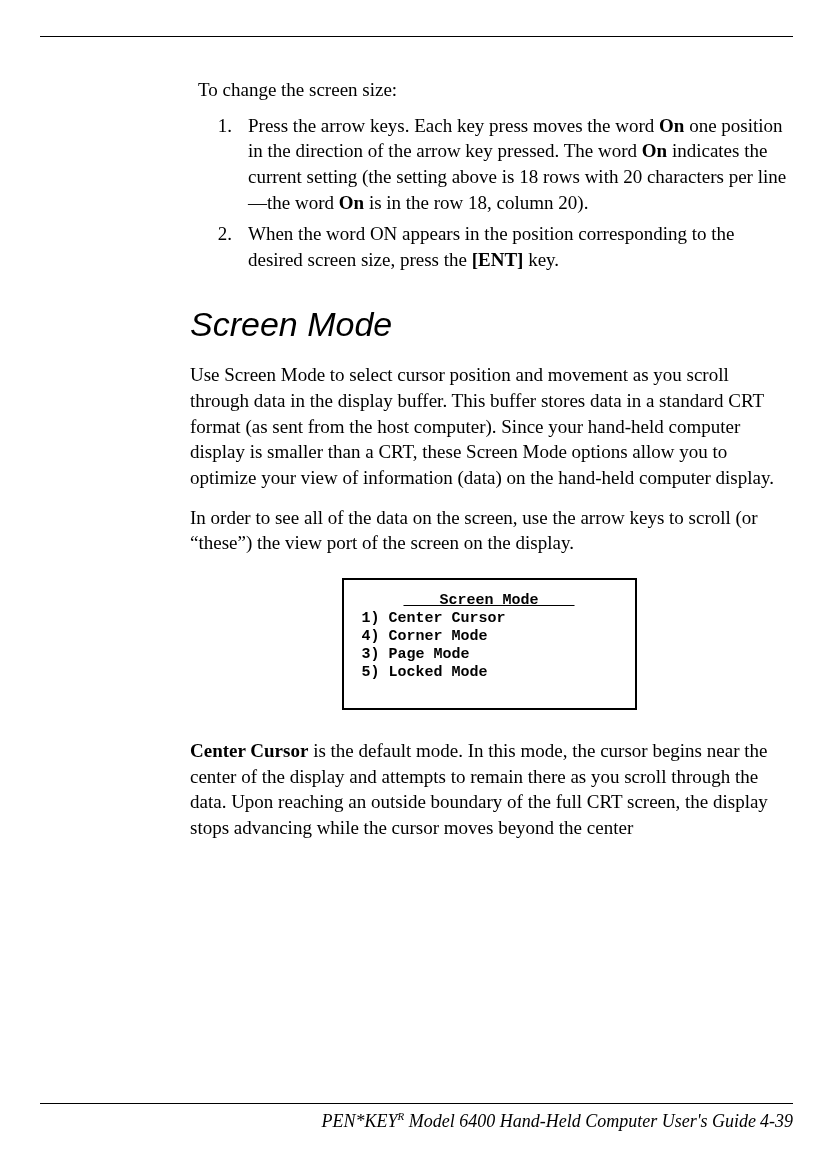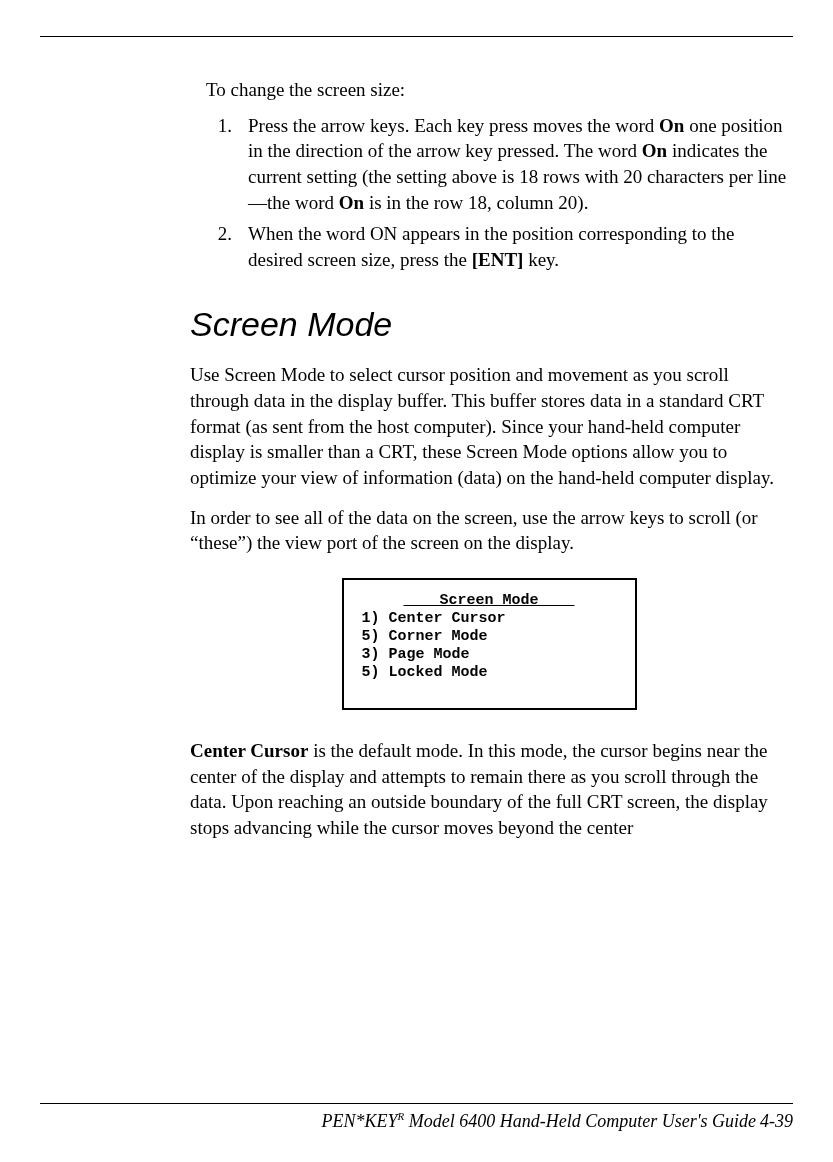--- a/index.html
+++ b/index.html
@@ -36,21 +36,21 @@
     border-top: 1.5px solid #000;
     margin: 6px 0 40px 0;
   }
   .content {
     margin-left: 150px;
     margin-right: 5px;
     font-size: 19px;
     line-height: 1.35;
   }
   .lead {
-    margin: 0 0 10px 16px;
+    margin: 0 0 10px 8px;
   }
   .olist {
     padding-left: 0;
     margin: 0 0 30px 0;
     list-style: none;
   }
   .olist li {
     display: flex;
     margin-bottom: 6px;
   }
@@ -150,21 +150,21 @@
     <h2 class="sec">Screen Mode</h2>
 
     <p class="para">Use Screen Mode to select cursor position and movement as you scroll through data in the display buffer.  This buffer stores data in a standard CRT format (as sent from the host computer).  Since your hand-held computer display is smaller than a CRT, these Screen Mode options allow you to optimize your view of information (data) on the hand-held computer display.</p>
 
     <p class="para">In order to see all of the data on the screen, use the arrow keys to scroll (or “these”) the view port of the screen on the display.</p>
 
     <div class="menu-box-wrap">
       <div class="menu-box">
         <div class="menu-title">    Screen Mode    </div>
         <div class="menu-item">1) Center Cursor</div>
-        <div class="menu-item">5) Corner Mode</div>
+        <div class="menu-item">4) Corner Mode</div>
         <div class="menu-item">3) Page Mode</div>
         <div class="menu-item">5) Locked Mode</div>
       </div>
     </div>
 
     <p class="para">
       <span class="bold">Center Cursor</span><span> is the default mode.  In this mode, the cursor begins near the center of the display and attempts to remain there as you scroll through the data.  Upon reaching an outside boundary of the full CRT screen, the display stops advancing while the cursor moves beyond the center</span>
     </p>
 
   </div>

